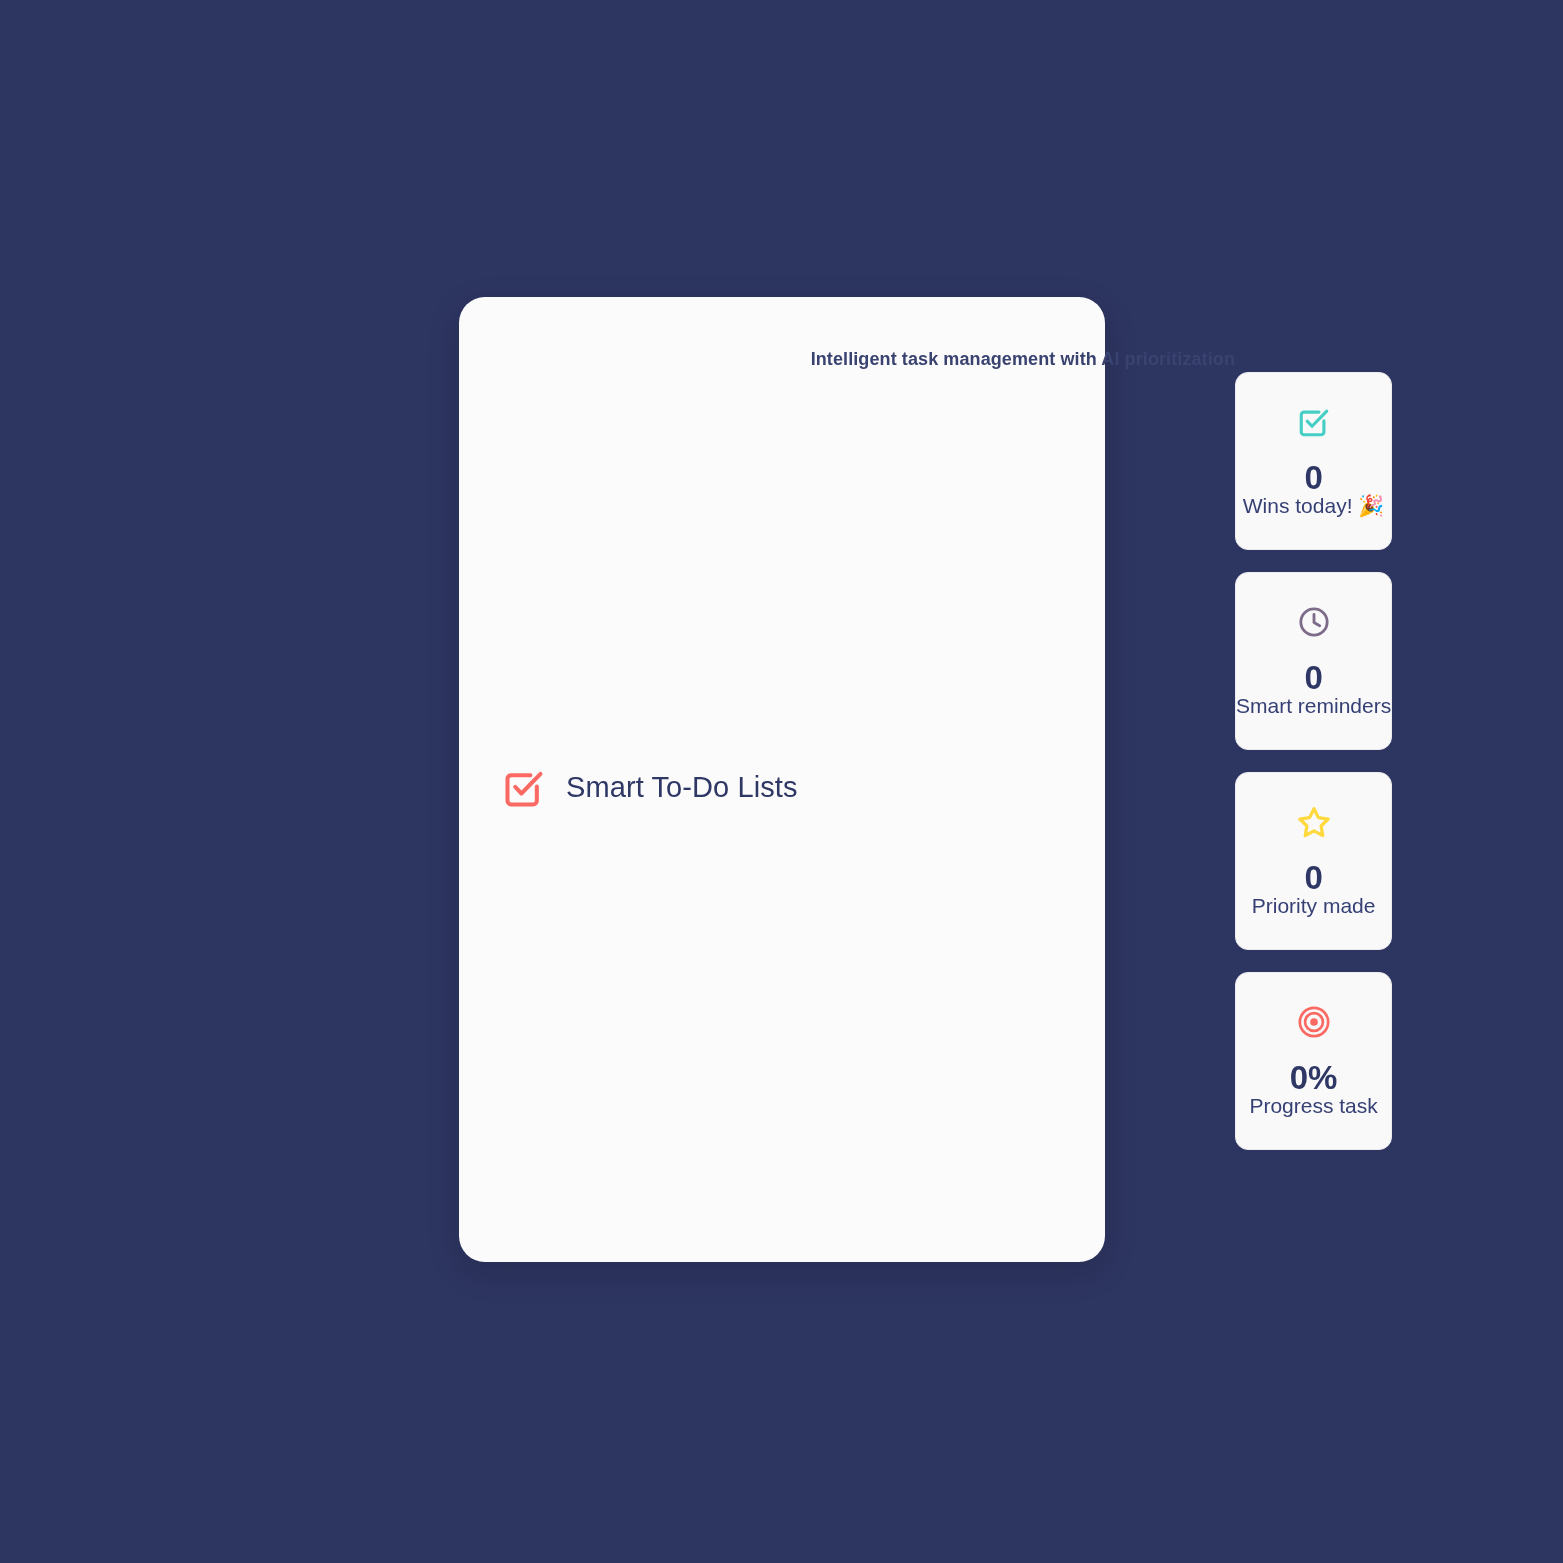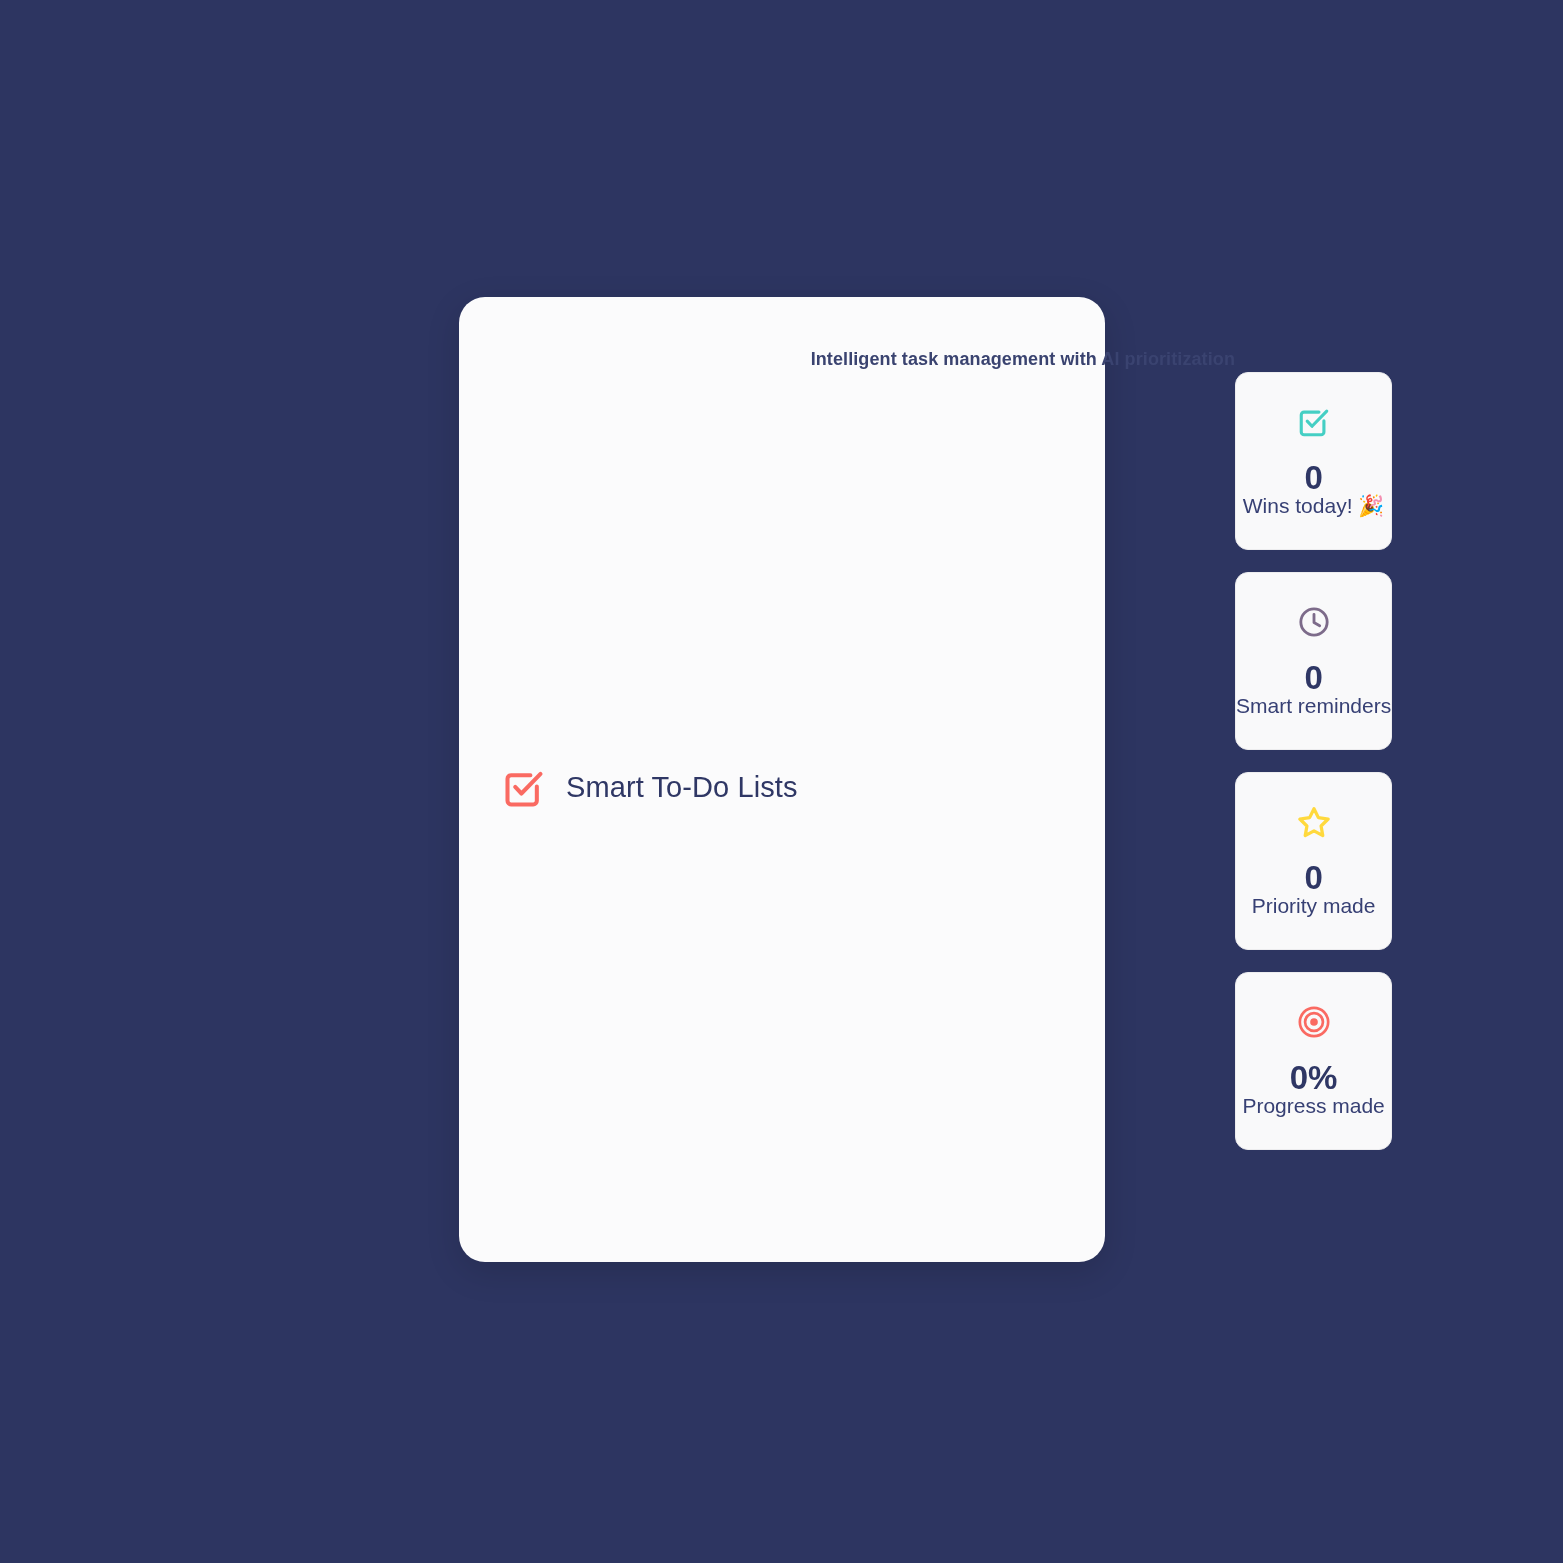--- a/index.html
+++ b/index.html
@@ -159,17 +159,17 @@
 
     <div class="stat-panel">
       <span>
         <svg class="stat-icon" viewBox="0 0 24 24" fill="none" stroke="#fa6a62" stroke-width="1.9" stroke-linecap="round" stroke-linejoin="round">
           <circle cx="12" cy="12" r="10"></circle>
           <circle cx="12" cy="12" r="6.3"></circle>
           <circle cx="12" cy="12" r="2.7" fill="#fa6a62" stroke="none"></circle>
         </svg>
       </span>
       <div class="stat-value">0%</div>
-      <div class="stat-label">Progress made</div>
+      <div class="stat-label">Progress task</div>
     </div>
 
   </div>
 </div>
 
 </body></html>

